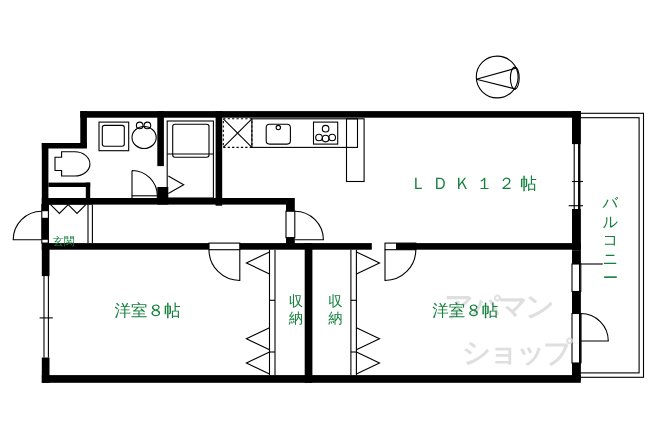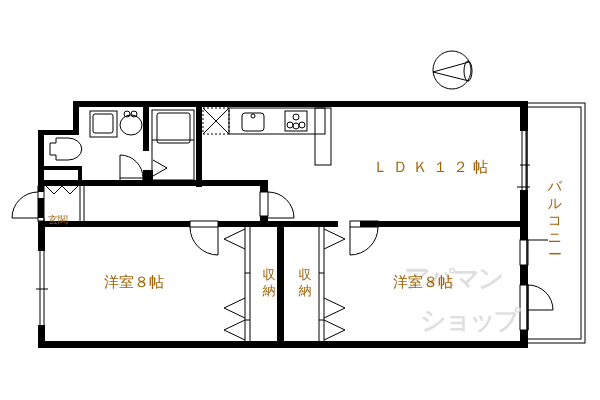--- a/index.html
+++ b/index.html
@@ -1,18 +1,18 @@
 <!DOCTYPE html>
 <html><head>
 <meta charset="utf-8">
 <style>
   html, body { margin:0; padding:0; background:#ffffff; }
   body { width:600px; height:400px; position:relative; overflow:hidden; font-family:"DejaVu Sans", sans-serif; }
   .plan { position:absolute; left:0; top:0; width:600px; height:400px; }
-  .label { position:absolute; font-family:Liberation Sans, sans-serif; color:#a16207; white-space:nowrap; }
+  .label { position:absolute; font-family:Liberation Mono, monospace; color:#15803d; white-space:nowrap; }
   .ldk { left:373px; top:158px; font-size:15px; letter-spacing:5px; }
   .room1 { left:104px; top:273px; font-size:15px; }
   .room2 { left:393px; top:273px; font-size:15px; }
   .genkan { left:48px; top:201px; font-size:10px;margin-top:12px; }
   .closet { font-size:13px; line-height:16px; width:14px; text-align:center; }
   .closet1 { left:262px; top:267px; }
   .closet2 { left:298px; top:267px; }
   .balcony { left:547px; top:178px; font-size:14px; line-height:17px; width:16px; text-align:center; }
   .wm { position:absolute; font-family:Liberation Sans, sans-serif; font-weight:bold; color:#d8d8d8; opacity:0.8; font-size:26px; line-height:40px; }
   .wm1 { left:404px; top:258px; letter-spacing:-2px; }

